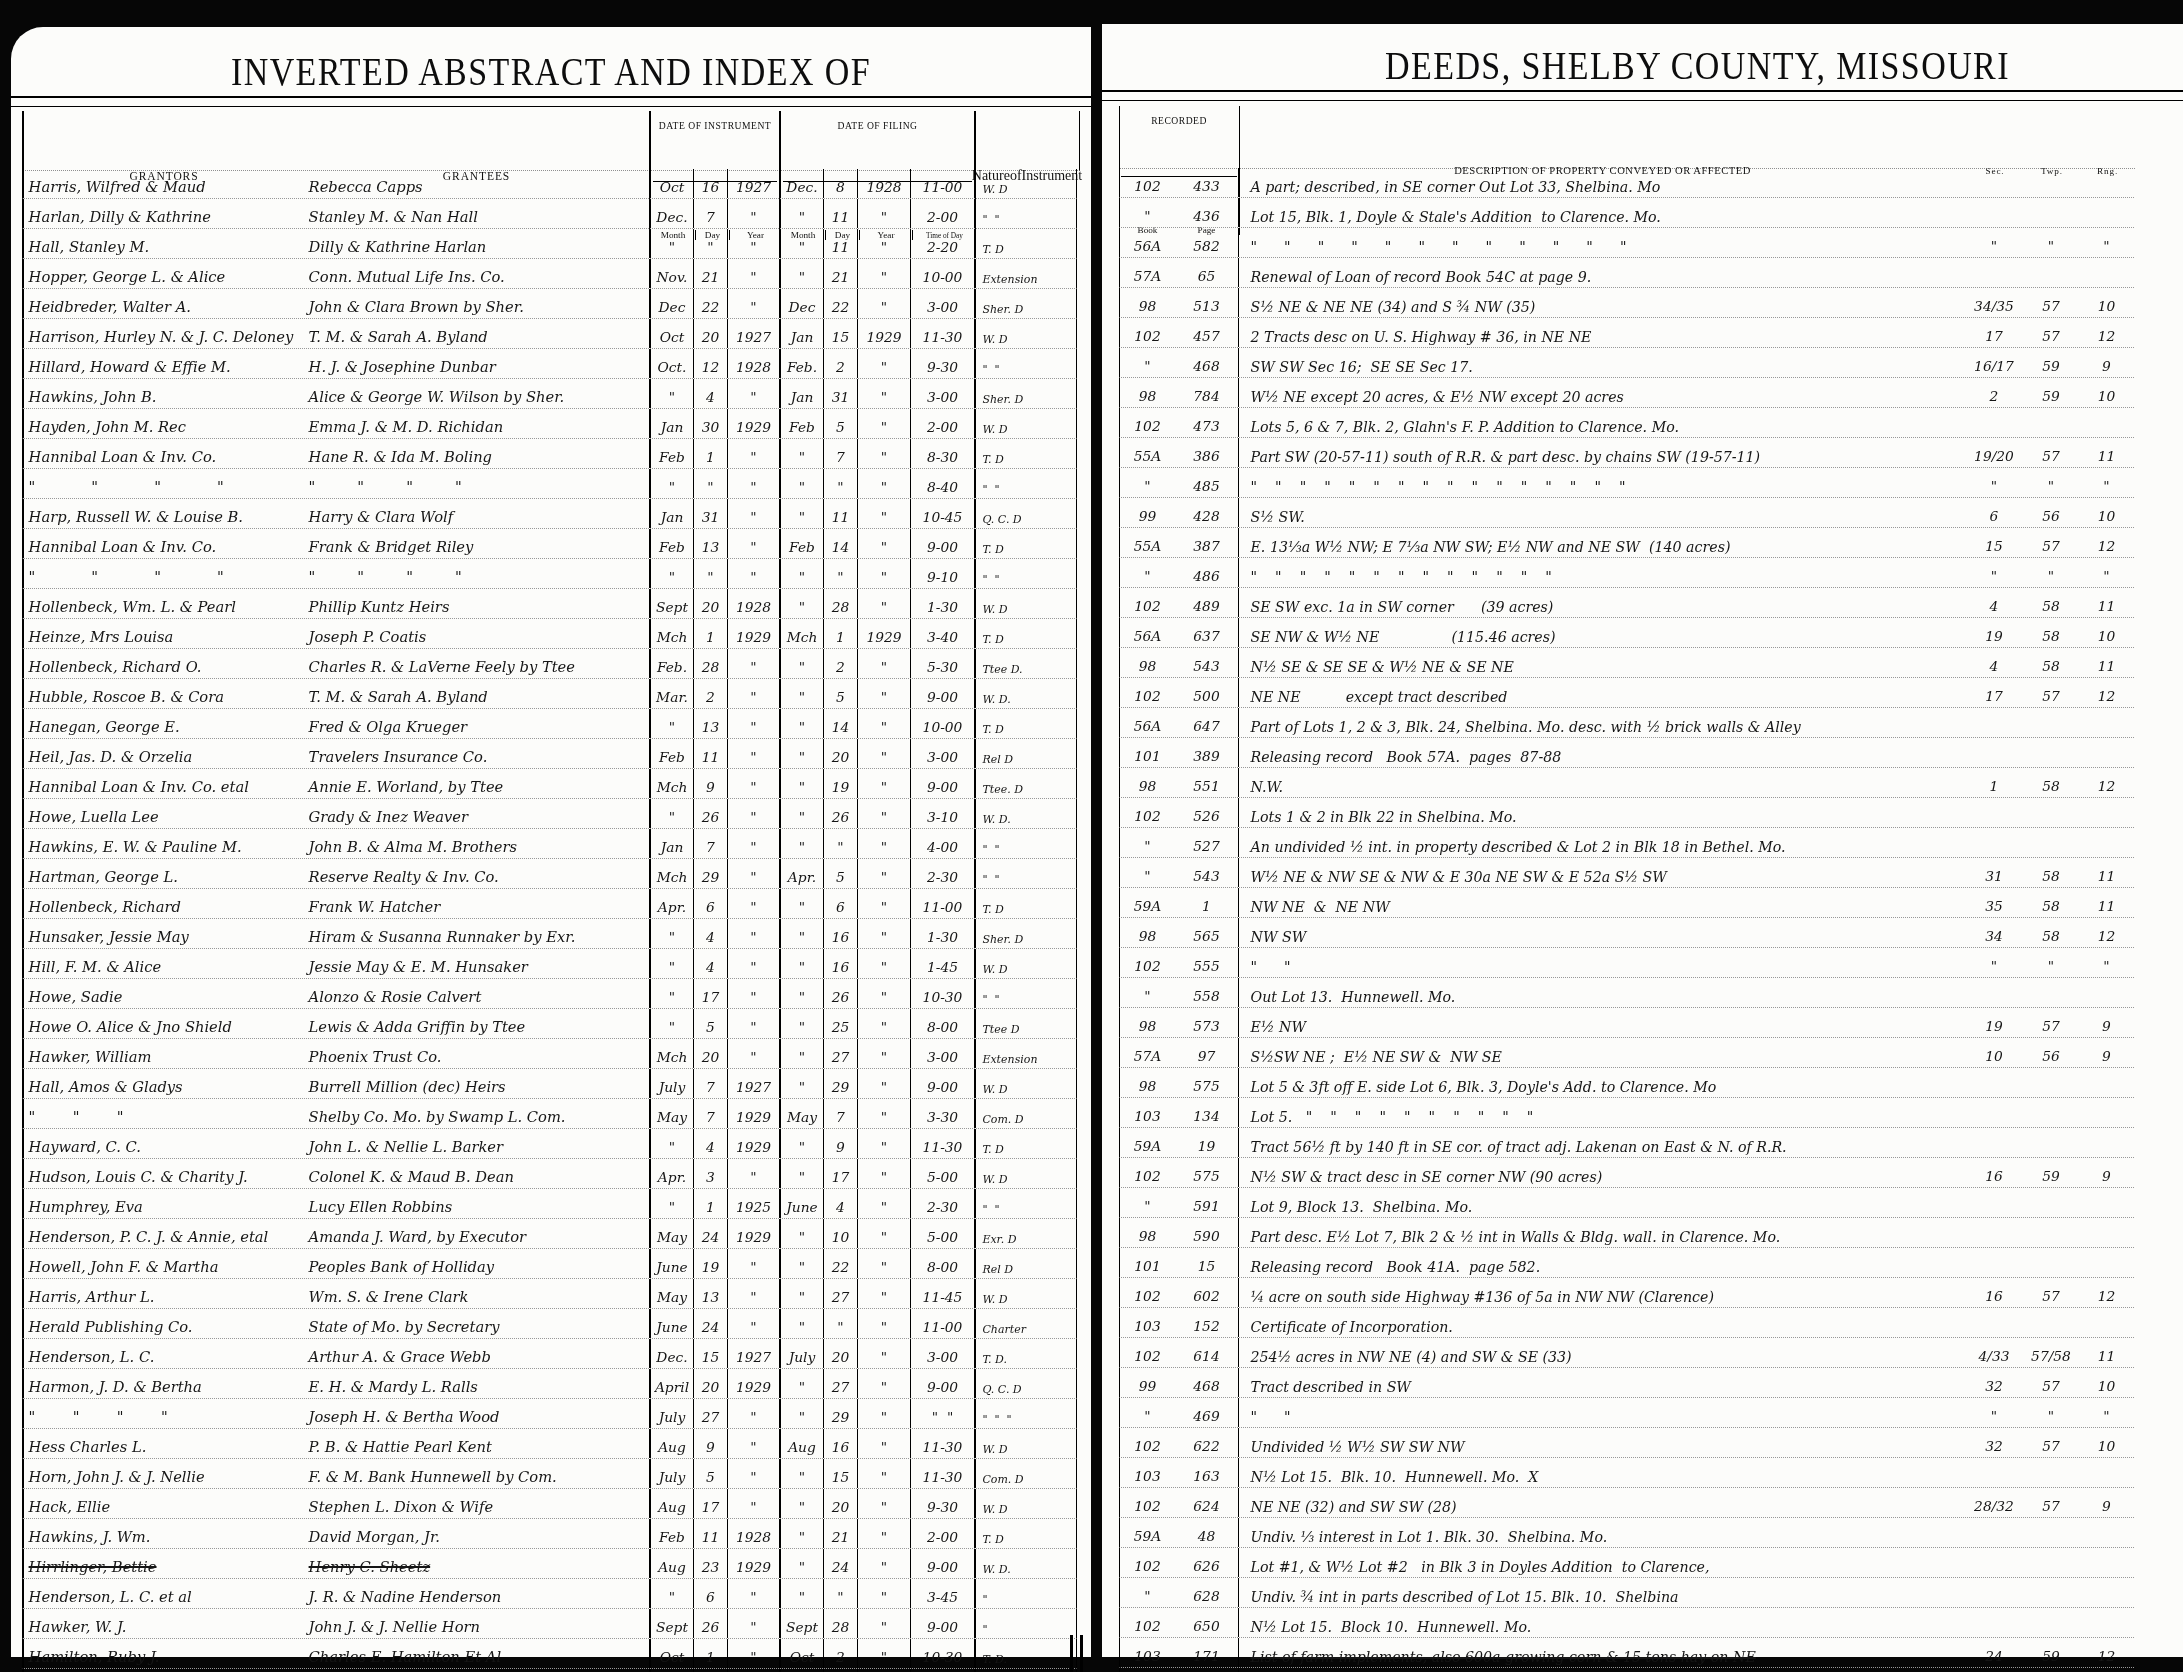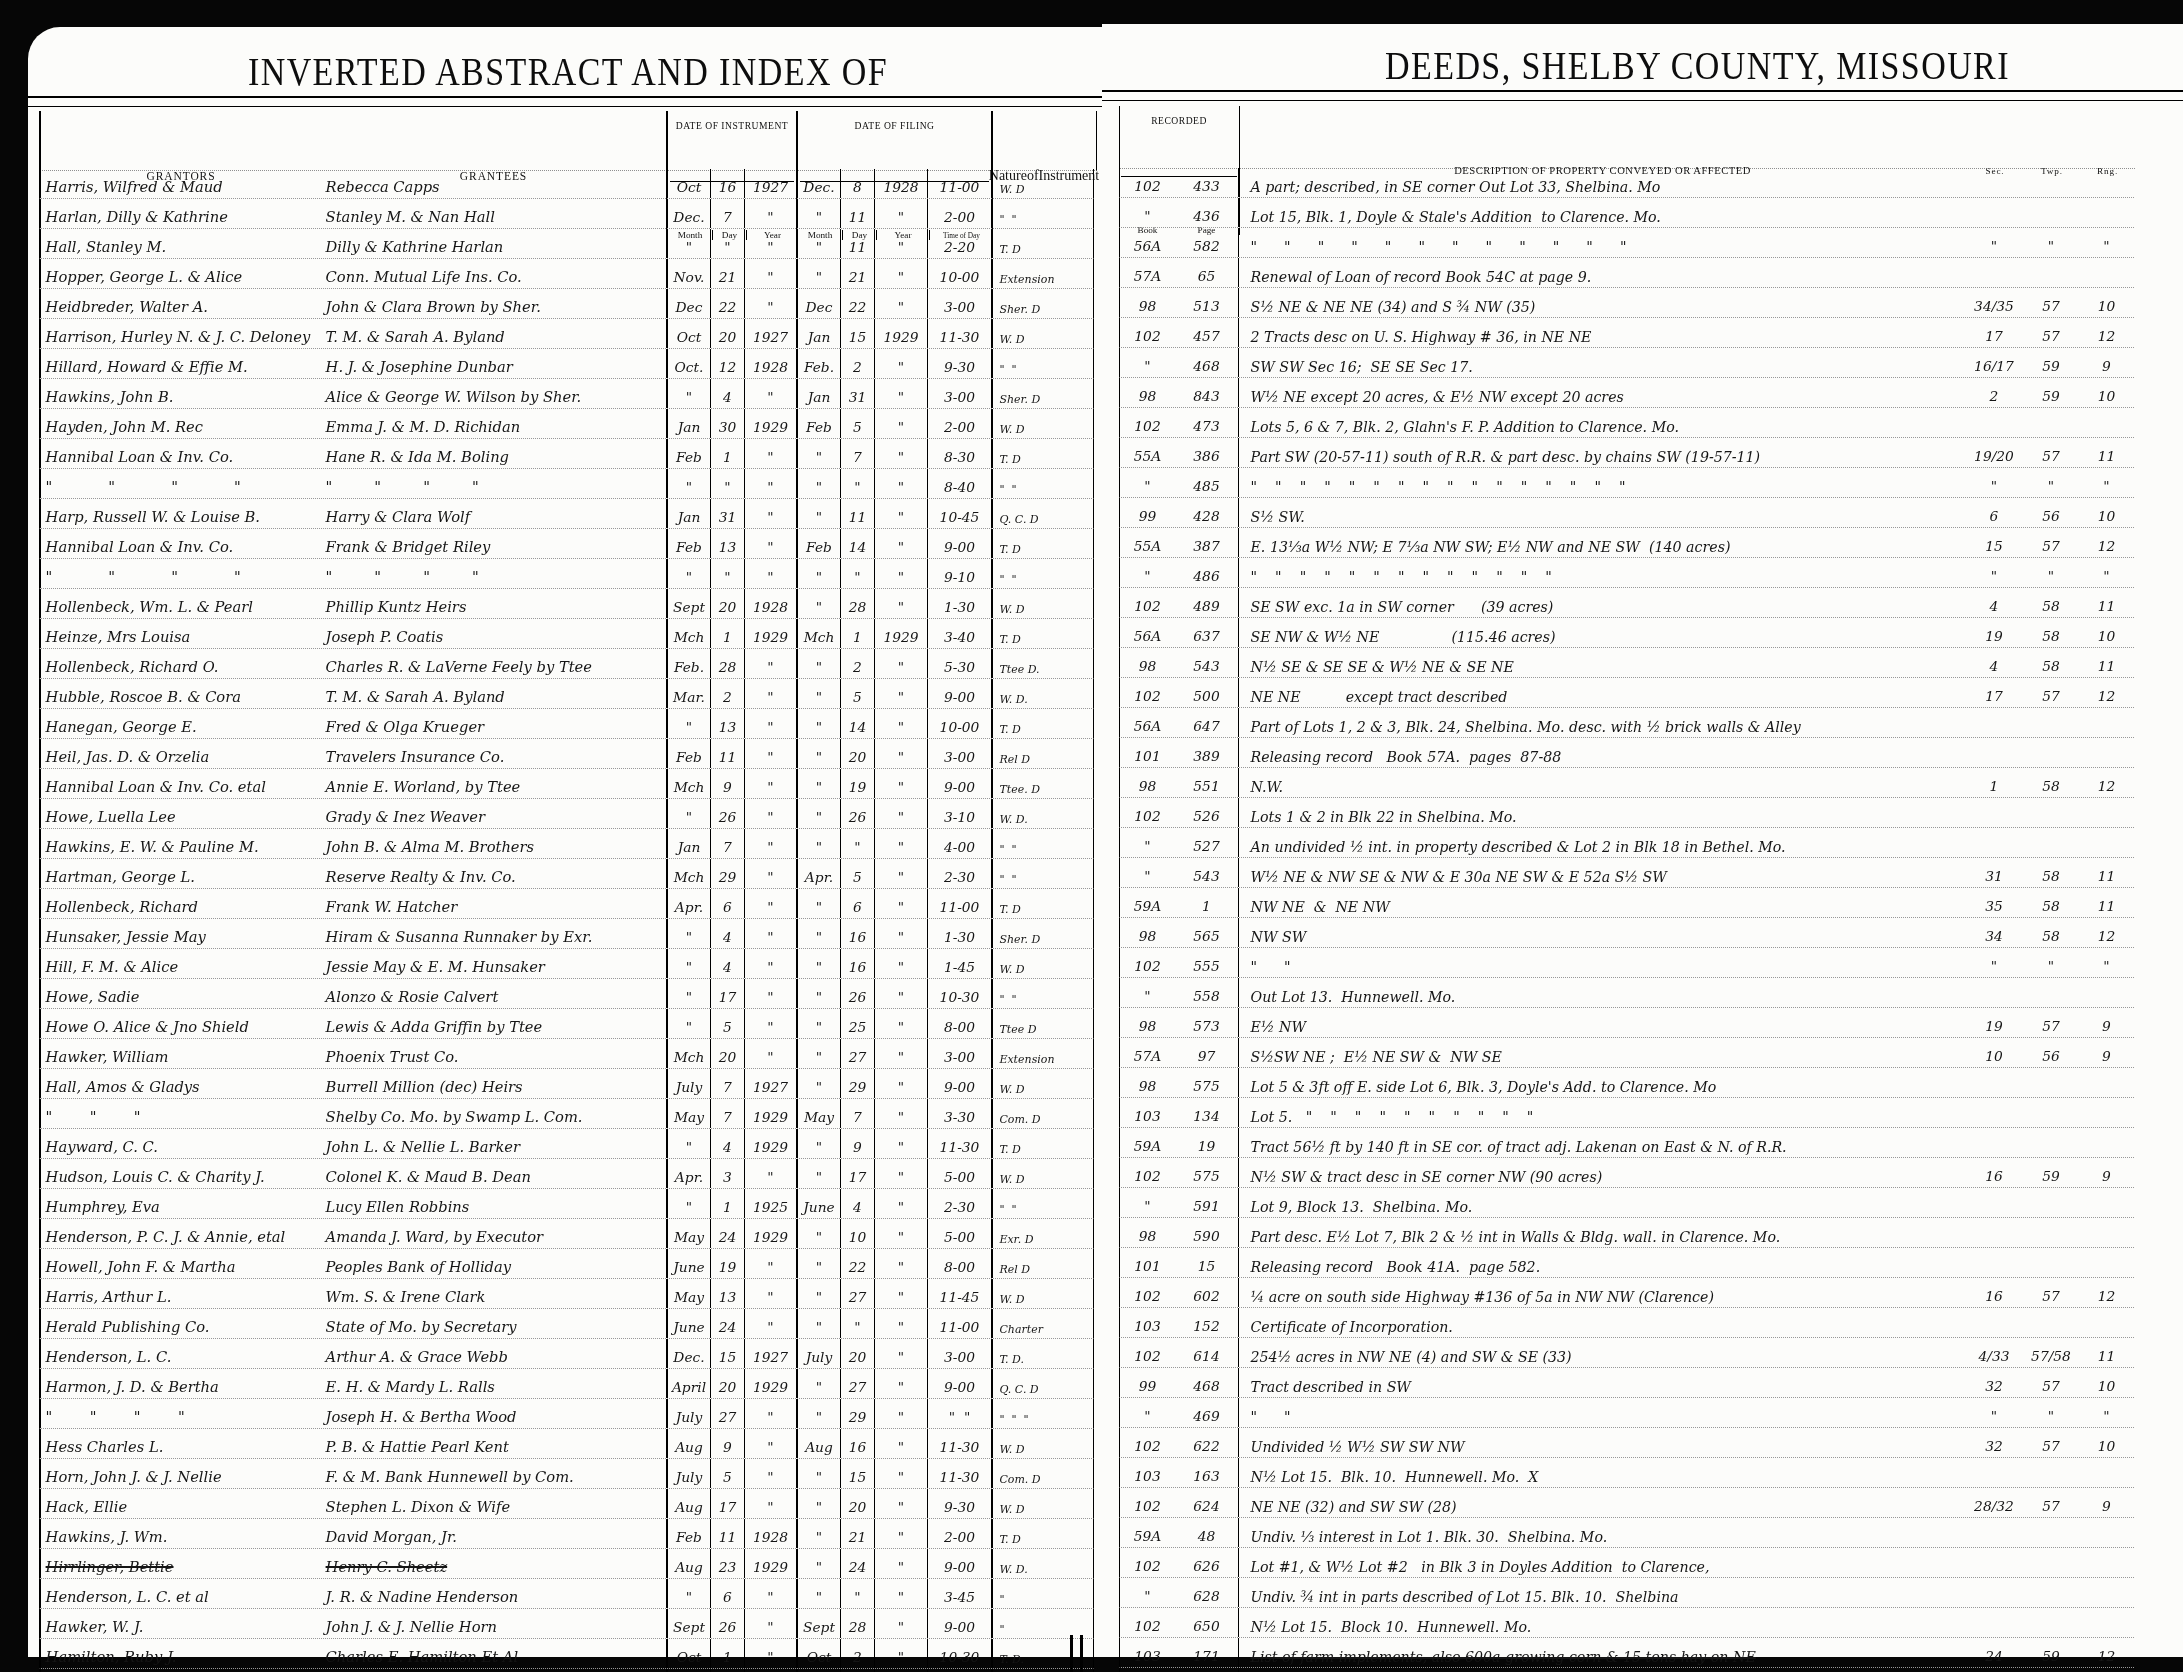--- a/index.html
+++ b/index.html
@@ -1,19 +1,19 @@
 <!DOCTYPE html>
 <html style="font-size:7.3px"><head>
 <meta charset="utf-8">
 <style>
   html,body{margin:0;padding:0;background:#000;}
   .scan{position:relative;width:2183px;height:1673px;background:#060606;overflow:hidden;
         font-family:"Liberation Serif",serif;}
   .page{position:absolute;background:#fcfcfa;}
-  .page.left{left:28px;top:27px;width:1080px;height:1630px;border-radius:32px 0 0 0;}
+  .page.left{left:11px;top:27px;width:1080px;height:1630px;border-radius:32px 0 0 0;}
   .page.right{left:1102px;top:24px;width:1191px;height:1633px;border-radius:0 21px 0 0;}
   .page-title{position:absolute;left:0;right:0;text-align:center;color:#0d0d0d;
         font-size:34px;letter-spacing:1.4px;font-family:"Liberation Serif",serif;
         transform:scaleY(1.18);transform-origin:top;}
   .page.left .page-title{top:23px;}
   .page.right .page-title{top:20px;}
   .rule{position:absolute;left:0;right:0;background:#000;}
   .rule.r1{height:2.3px;}
   .rule.r2{height:1.4px;}
   .page.left .r1{top:69px;} .page.left .r2{top:79px;}
@@ -800,21 +800,21 @@
         <div class="row rrow">
     <div class="cell bp c">"</div>
     <div class="cell bp c">468</div>
     <div class="cell desc">SW SW Sec 16;  SE SE Sec 17.</div>
     <div class="cell str c">16/17</div>
     <div class="cell str c">59</div>
     <div class="cell str c">9</div>
   </div>
         <div class="row rrow">
     <div class="cell bp c">98</div>
-    <div class="cell bp c">843</div>
+    <div class="cell bp c">784</div>
     <div class="cell desc">W½ NE except 20 acres, &amp; E½ NW except 20 acres</div>
     <div class="cell str c">2</div>
     <div class="cell str c">59</div>
     <div class="cell str c">10</div>
   </div>
         <div class="row rrow">
     <div class="cell bp c">102</div>
     <div class="cell bp c">473</div>
     <div class="cell desc">Lots 5, 6 &amp; 7, Blk. 2, Glahn's F. P. Addition to Clarence. Mo.</div>
     <div class="cell str c"></div>

